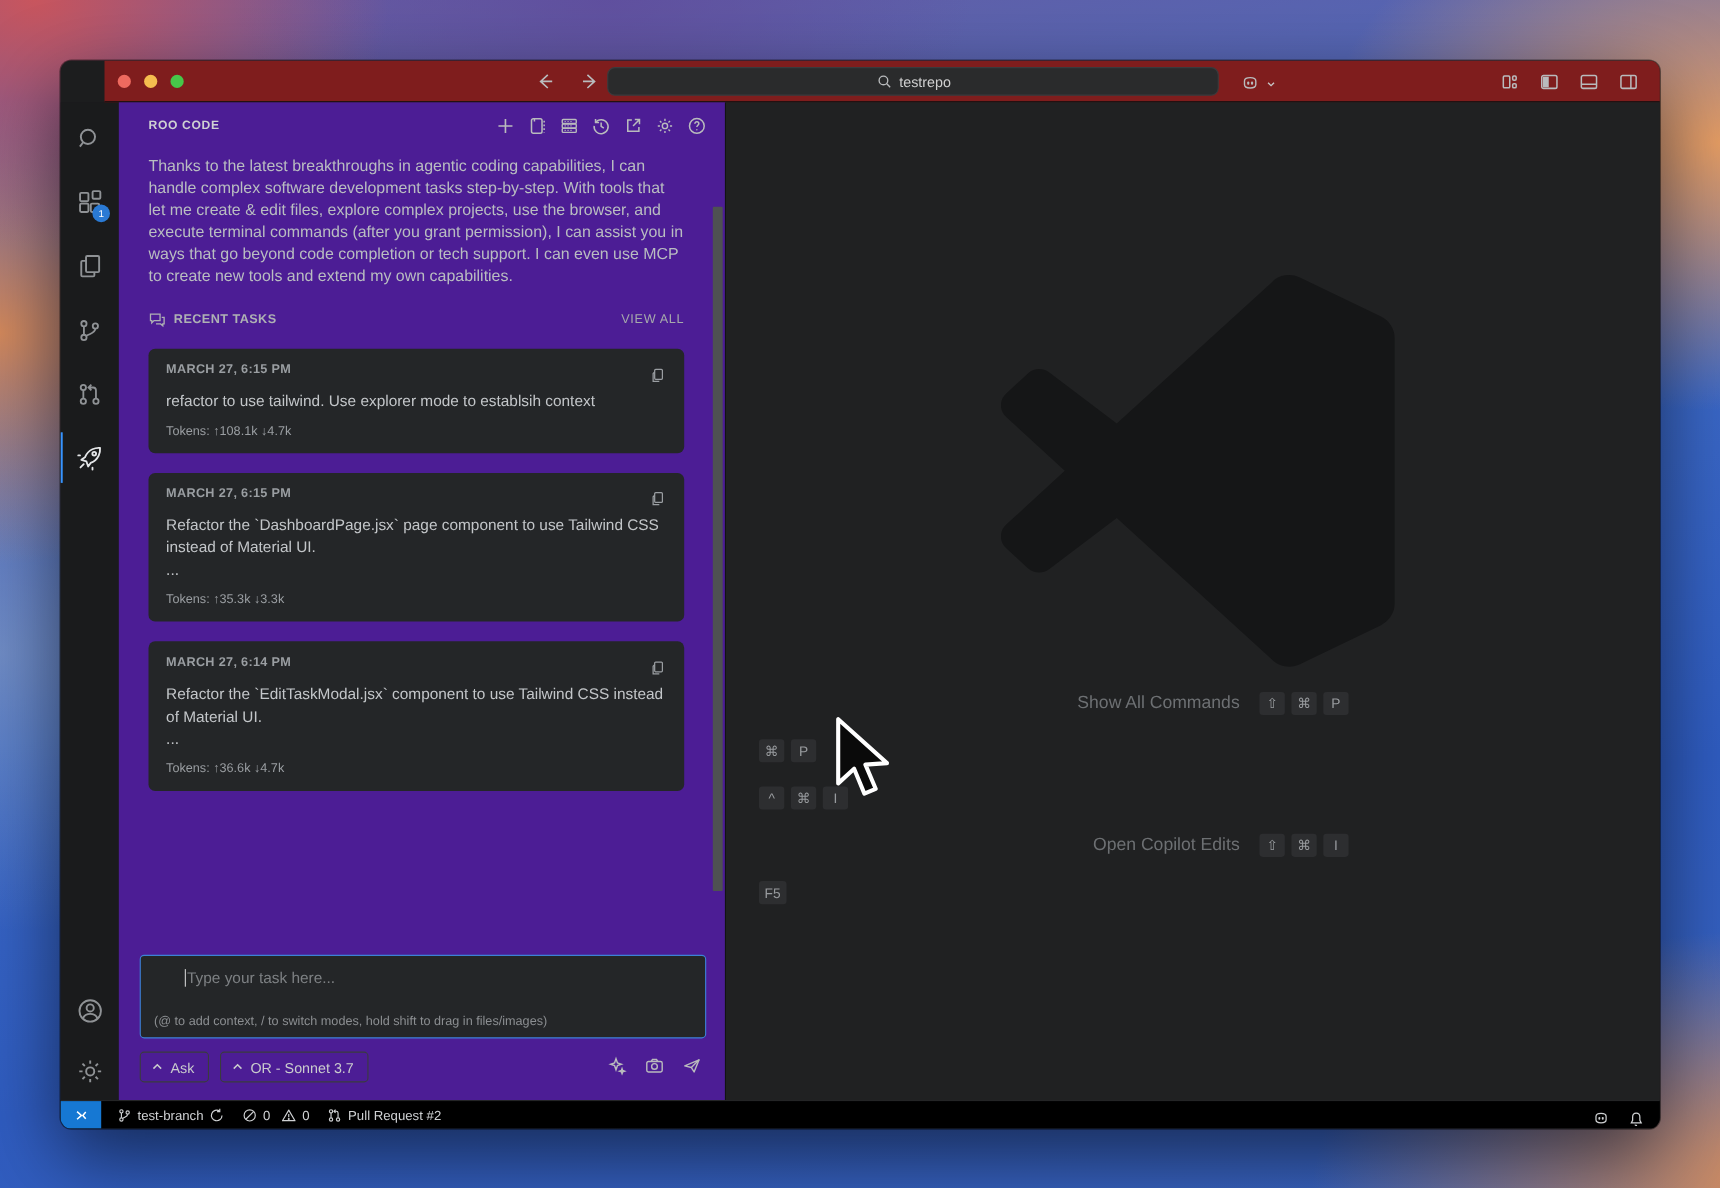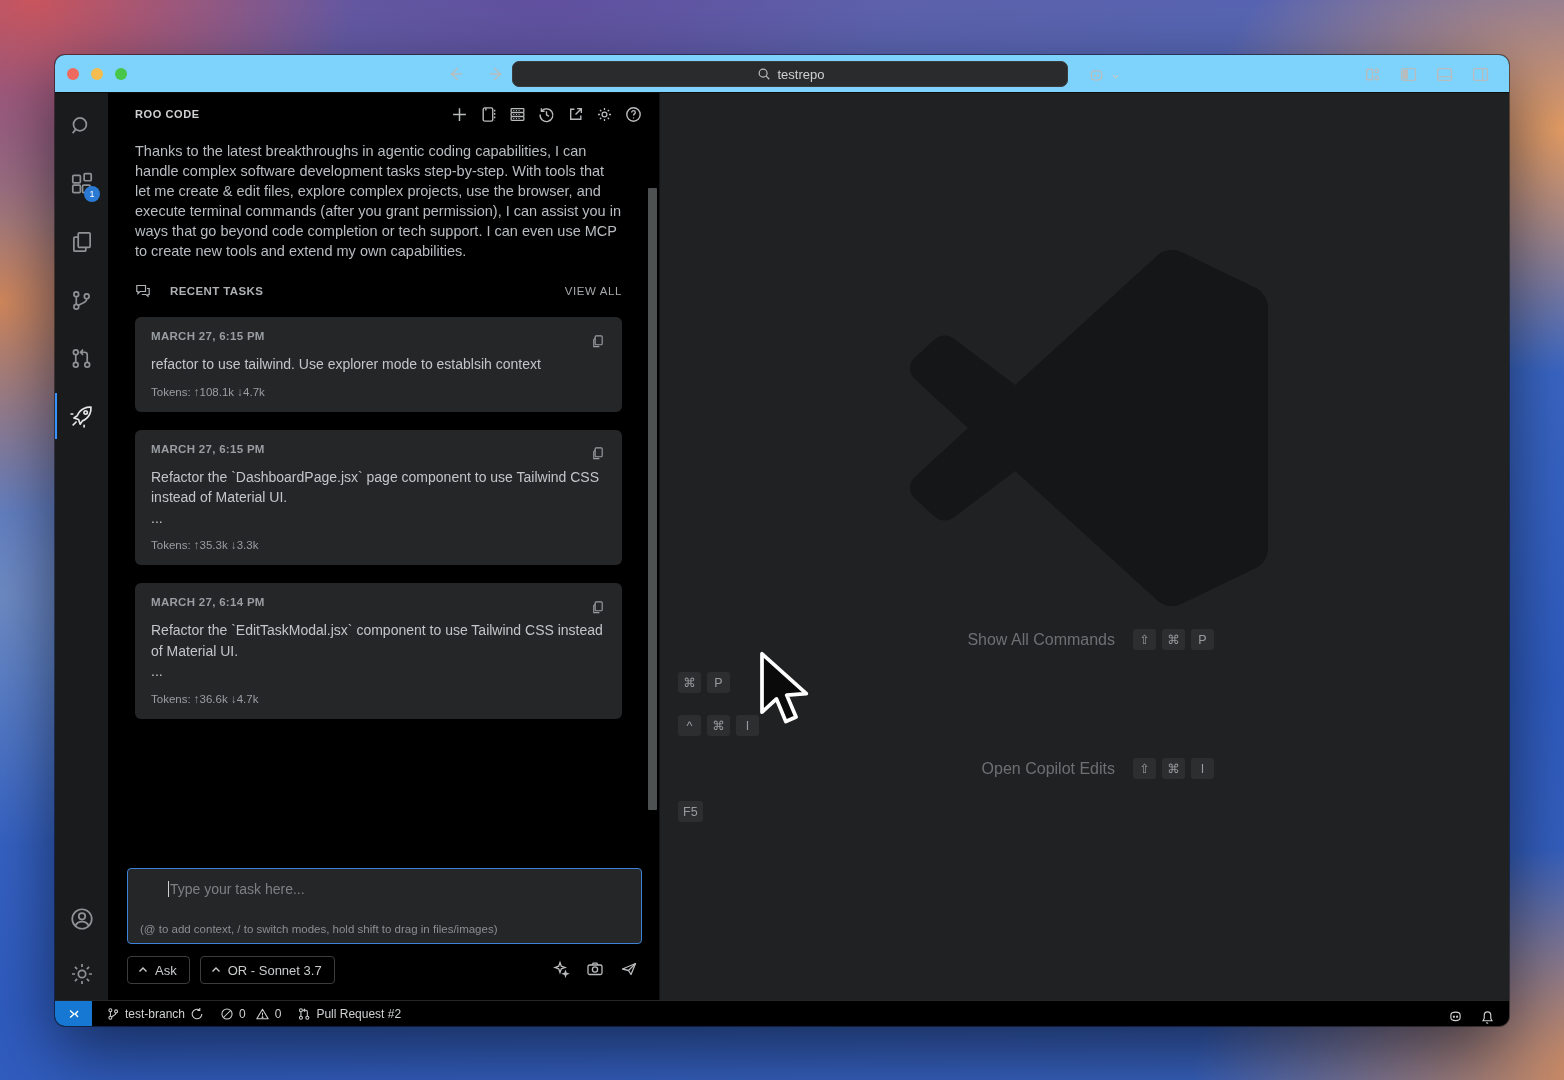--- a/index.html
+++ b/index.html
@@ -20,22 +20,22 @@
 
   
   .window {
     position:absolute; left:55px; top:55px; width:1454px; height:971px;
     background:#1c1d1e; border-radius:10px; overflow:hidden;
     box-shadow:0 25px 70px rgba(0,0,0,.55), 0 0 0 1px rgba(0,0,0,.45);
     display:flex; flex-direction:column;
   }
 
   
-  .titlebar { height:38px; flex:0 0 38px; background:#7dd3fc; border-bottom:1px solid #0e0e0f;
-    position:relative; display:flex; align-items:center; }
+  .titlebar { height:38px; flex:0 0 38px; background:#7f1d1d; border-bottom:1px solid #0e0e0f;
+    position:relative; display:flex; align-items:center;margin-left:40px; }
   .traffic { position:absolute; left:12px; top:13px; display:flex; gap:12px; }
   .dot { width:12px; height:12px; border-radius:50%; }
   .dot.red{ background:#ee6a5f; } .dot.yellow{ background:#f5bd4f; } .dot.green{ background:#47c649; }
   .nav-arrows { position:absolute; left:388px; top:6px; display:flex; gap:14px; color:#9b9b9b; }
   .icon-btn { display:flex; align-items:center; justify-content:center; width:26px; height:26px; color:#b9bbbd; }
   .searchbox { position:absolute; left:457px; top:6px; width:556px; height:26px; background:#2a2b2c;
     border:1px solid #3a3b3d; border-radius:7px; display:flex; align-items:center; justify-content:center;
     gap:6px; color:#d0d0d0; font-size:13px; }
   .tb-copilot { position:absolute; left:1028px; top:8px; display:flex; align-items:center; gap:2px; color:#c8c8c8; }
   .tb-right { position:absolute; right:16px; top:6px; display:flex; gap:10px; }
@@ -46,32 +46,32 @@
   
   .activitybar { width:53px; flex:0 0 53px; background:#1a1b1c; display:flex; flex-direction:column; align-items:center; padding-top:4px; }
   .act-item { width:53px; height:58px; display:flex; align-items:center; justify-content:center; color:#8f9295; position:relative; }
   .act-item.active { color:#e4e6e8; }
   .act-item.active::before { content:""; position:absolute; left:0; top:6px; bottom:6px; width:2px; background:#3794ff; }
   .act-badge { position:absolute; right:8px; bottom:11px; min-width:16px; height:16px; border-radius:8px; background:#2a7ad4;
     color:#fff; font-size:9px; display:flex; align-items:center; justify-content:center; padding:0 3px; }
   .act-spacer { flex:1; }
 
   
-  .sidepanel { width:552px; flex:0 0 552px; background:#000000; border-right:1px solid #121314;
+  .sidepanel { width:552px; flex:0 0 552px; background:#4c1d95; border-right:1px solid #121314;
     display:flex; flex-direction:column; position:relative; }
   .panel-header { height:42px; flex:0 0 42px; display:flex; align-items:center; padding:0 14px 0 27px; }
   .panel-title { font-size:11px; letter-spacing:.6px; color:#cfd1d3; font-weight:700; }
   .panel-actions { margin-left:auto; display:flex; gap:5px; color:#c2c4c6; }
   .panel-actions .icon-btn { width:24px; height:24px; }
 
   .panel-scroll { flex:1; min-height:0; padding:0 37px 0 27px; overflow:hidden; }
   .welcome { font-size:14.5px; line-height:20px; color:#b9bdc1; margin-top:6px; }
 
   .recent-row { display:flex; align-items:center; margin-top:22px; color:#aeb1b4; }
-  .recent-label { font-size:11.5px; letter-spacing:.4px; font-weight:600; margin-left:19px; }
+  .recent-label { font-size:11.5px; letter-spacing:.4px; font-weight:600; margin-left:7px; }
   .viewall { margin-left:auto; font-size:11.5px; letter-spacing:.6px; color:#a6a9ac; cursor:pointer; }
 
   .task-card { background:#242628; border-radius:6px; margin-top:18px; padding:13px 16px 14px 16px; position:relative; }
   .task-date { font-size:11.5px; font-weight:700; letter-spacing:.3px; color:#9a9ea2; }
   .task-copy { position:absolute; right:12px; top:11px; color:#9a9ea2; }
   .task-text { font-size:14px; line-height:20.5px; color:#c3c6c9; margin-top:12px; white-space:pre-line; }
   .task-tokens { font-size:11.5px; color:#9a9ea2; margin-top:11px; }
 
   .vscrollbar { position:absolute; right:2px; top:95px; width:9px; height:622px; background:#4e5152; border-radius:1px; }
 
@@ -90,21 +90,21 @@
   .ti-hint { font-size:11.5px; color:#8b8e91; }
 
   .controls-row { display:flex; align-items:flex-start; margin-top:12px; height:30px; }
   .pill { display:flex; align-items:center; gap:7px; border:1px solid #3a3c3e; border-radius:4px; height:28px;
     padding:0 12px 0 10px; color:#c9cbcd; font-size:13px; margin-right:10px; }
   .controls-icons { margin-left:auto; display:flex; gap:8px; color:#c9cbcd; }
 
   
   .editor { flex:1; background:#202122; position:relative; overflow:hidden; }
   .watermark { position:absolute; left:250px; top:156px; width:358px; height:358px; color:#151617; }
-  .shortcuts { position:absolute; left:0; top:525px; width:100%; }
+  .shortcuts { position:absolute; left:12px; top:525px; width:100%; }
   .sc-row { display:flex; align-items:center; height:43px; }
   .sc-label { width:455px; text-align:right; font-size:16px; color:#6d7073; }
   .sc-keys { display:flex; gap:6px; margin-left:18px; }
   .key { min-width:23px; height:21px; padding:0 5px; background:#2d2e30; border-radius:3px; color:#989b9e;
     font-size:12.5px; display:flex; align-items:center; justify-content:center; }
 
   
   .statusbar { height:26px; flex:0 0 26px; background:#000000; border-top:1px solid #242526;
     display:flex; align-items:flex-end; font-size:12px; color:#cfd1d3; }
   .sb-remote { width:37px; height:100%; background:#1678d3; color:#fff; display:flex; align-items:center; justify-content:center; }

